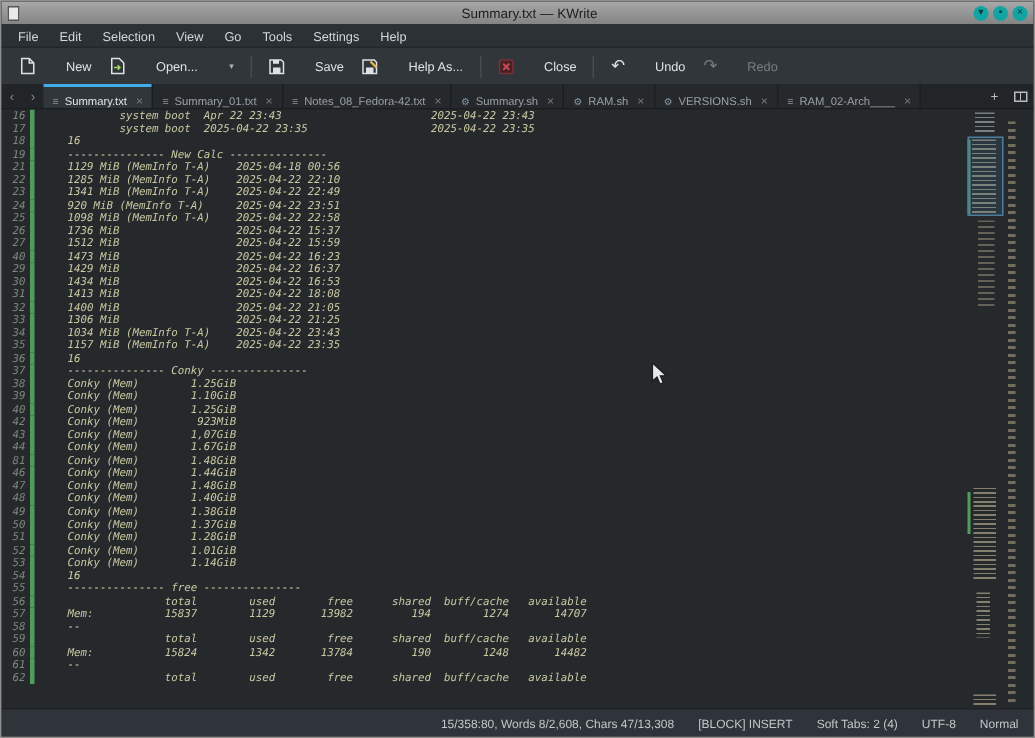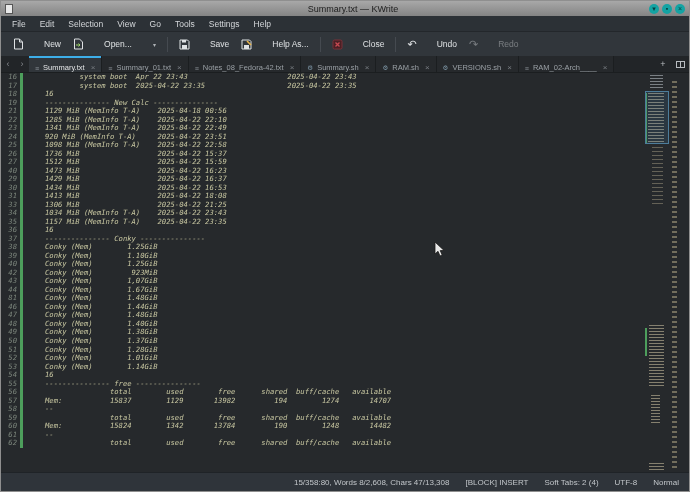--- a/index.html
+++ b/index.html
@@ -268,20 +268,25 @@
           <span class="ln">30</span>
           <span class="chg"></span>
           <span class="code">1434 MiB                  2025-04-22 16:53</span>
         </div>
         <div class="line">
           <span class="ln">31</span>
           <span class="chg"></span>
           <span class="code">1413 MiB                  2025-04-22 18:08</span>
         </div>
         <div class="line">
+          <span class="ln">32</span>
+          <span class="chg"></span>
+          <span class="code">1400 MiB                  2025-04-22 21:05</span>
+        </div>
+        <div class="line">
           <span class="ln">33</span>
           <span class="chg"></span>
           <span class="code">1306 MiB                  2025-04-22 21:25</span>
         </div>
         <div class="line">
           <span class="ln">34</span>
           <span class="chg"></span>
           <span class="code">1034 MiB (MemInfo T-A)    2025-04-22 23:43</span>
         </div>
         <div class="line">

